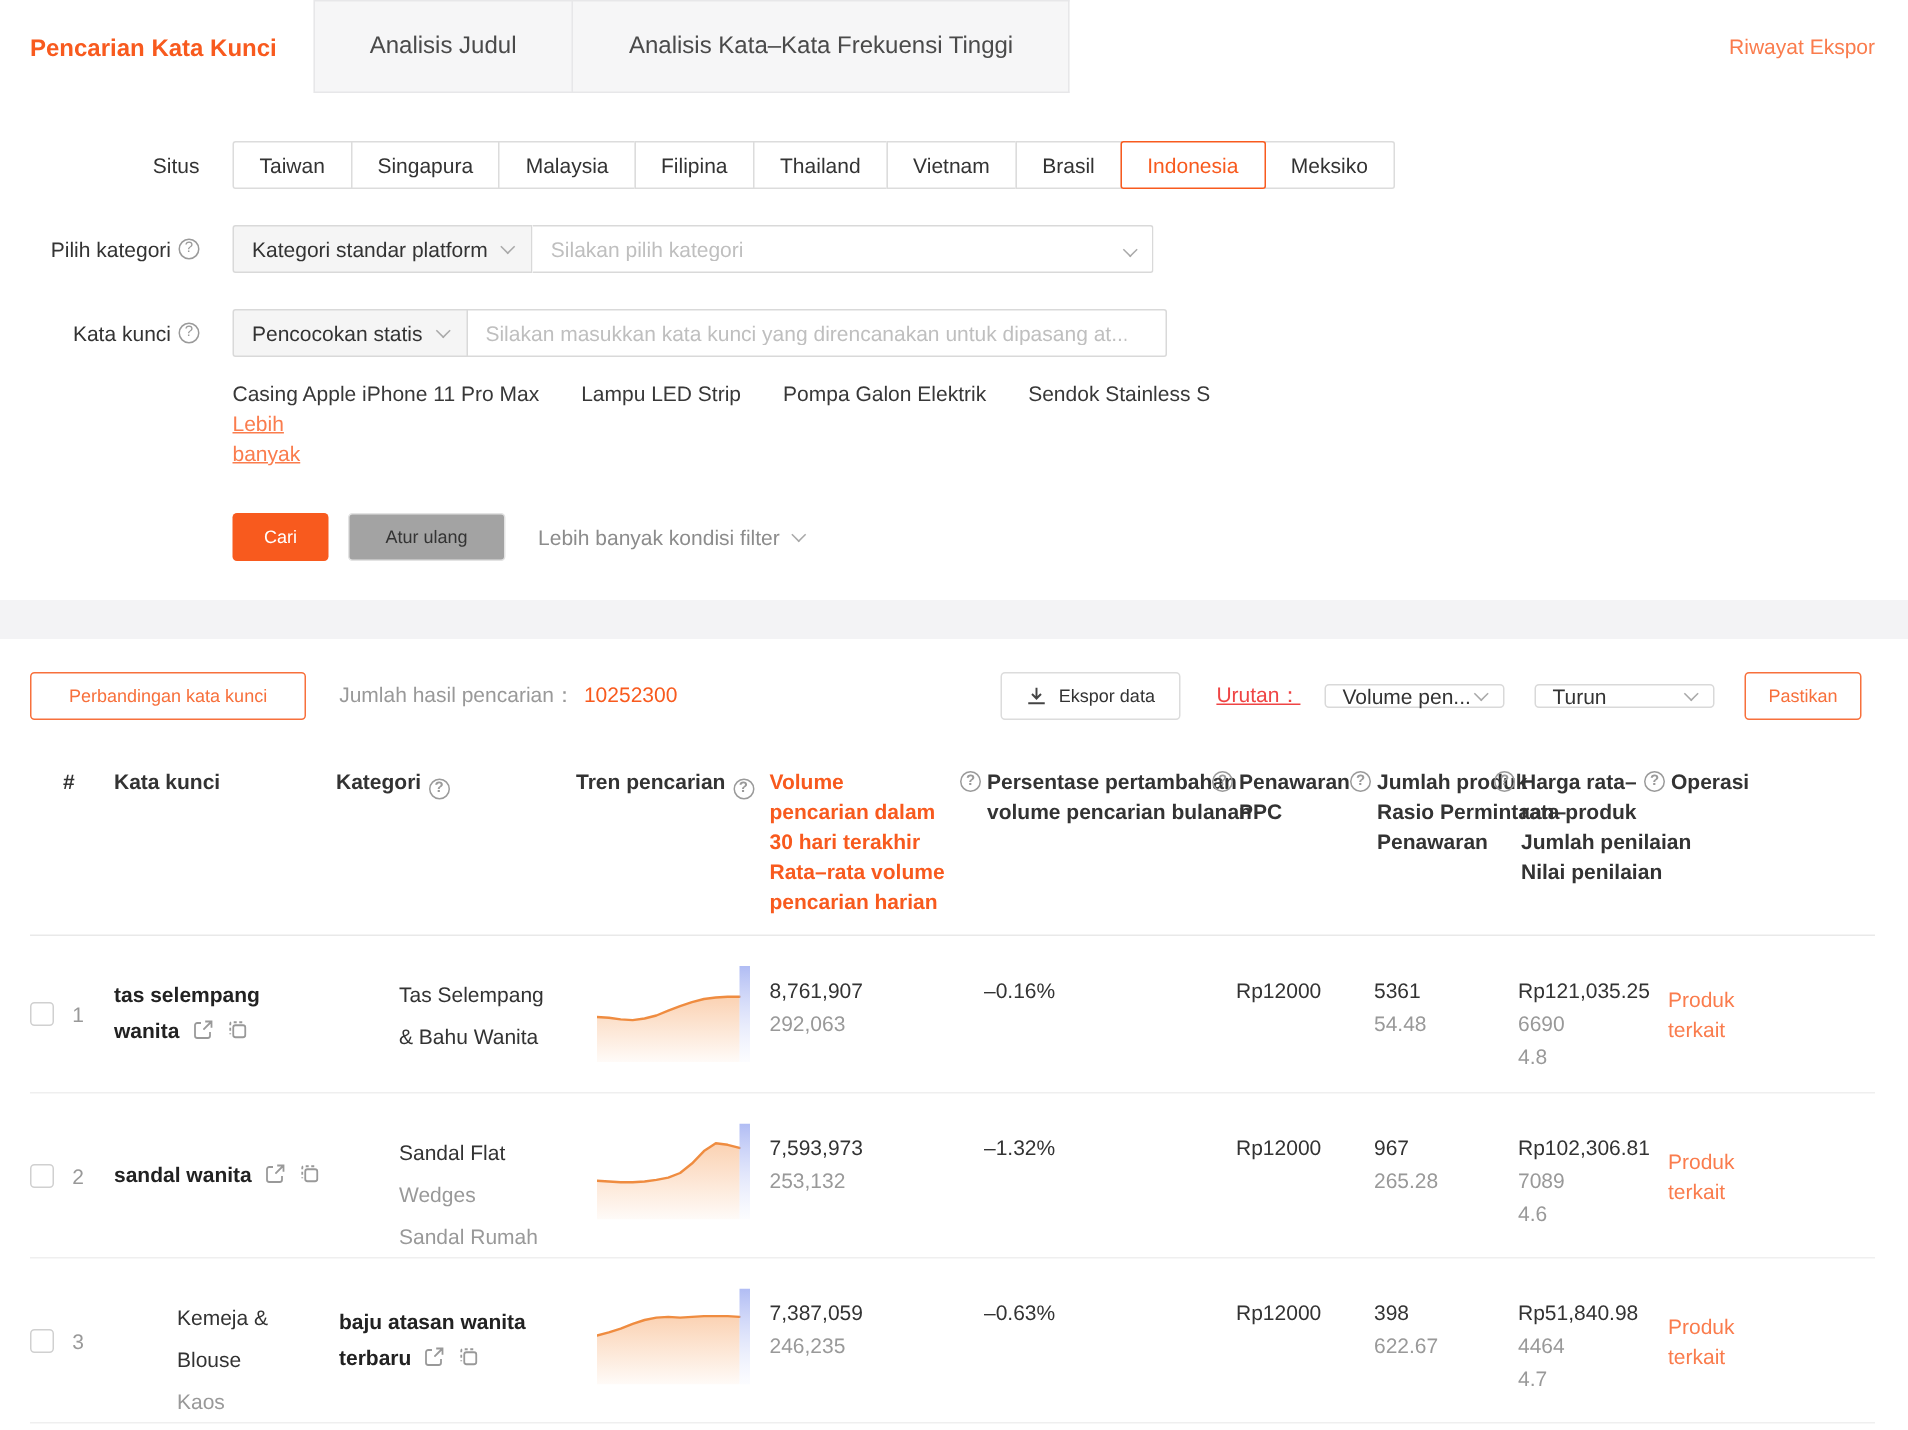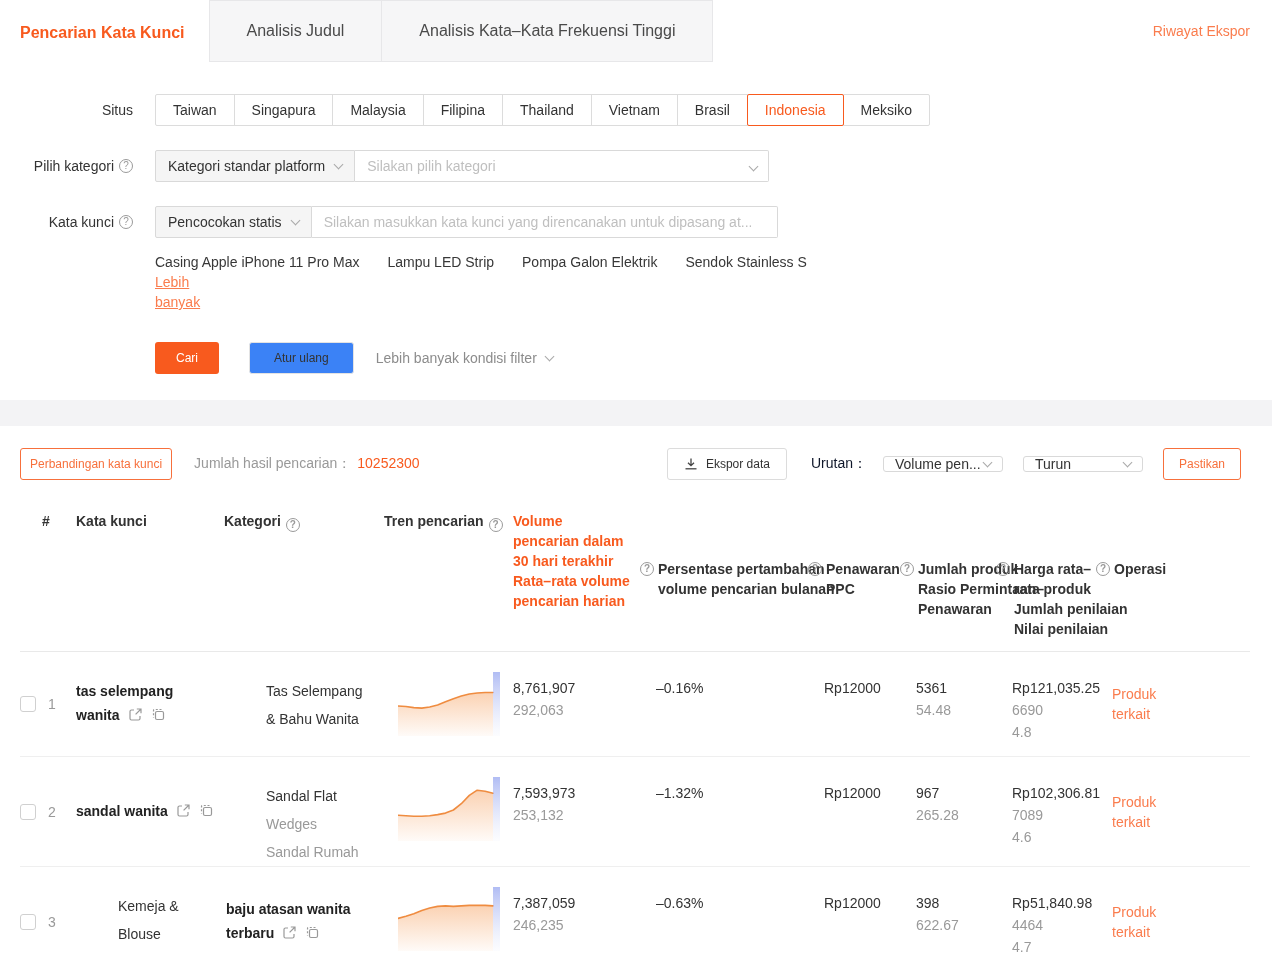--- a/index.html
+++ b/index.html
@@ -73,38 +73,38 @@
   .sug-row { margin-top: -17px; margin-bottom: 14px; }
   .sugs { margin-left: 22px; width: 652px; line-height: 20px; }
   .sug { color: #383838; margin-right: 28px; cursor: pointer; }
   .sug:nth-child(4) { margin-right: 0; }
   .sug-more { color: var(--accent-soft); cursor: pointer; display: inline-block; width: 52px; text-decoration: underline; }
   
   .btn-row { margin-top: 30px; margin-bottom: 0; }
   .btn { height: 32px; border-radius: 3px; border: none; cursor: pointer;
          font-size: 12px; font-family: inherit; display: inline-flex; align-items: center; }
   .btn-cari { background: var(--accent); color: #fff; padding: 0 21px; margin-left: 22px; }
-  .btn-reset { background: #3b82f6; border: 1px solid #e3e3e3; color: #333;
-               padding: 0 24px; margin-left: 30px; }
+  .btn-reset { background: #a3a3a3; border: 1px solid #e3e3e3; color: #333;
+               padding: 0 24px; margin-left: 13px; }
   .more-filters { display: inline-flex; align-items: center; gap: 9px; margin-left: 22px;
                   height: 32px; color: #8c8c8c; cursor: pointer; }
   .more-filters .caret { margin-top: -3px; }
   
   .band { height: 26px; background: #f3f3f5; }
   
   .toolbar { display: flex; align-items: center; padding: 22px 31px 0 20px; }
   .btn-outline { background: #fff; border: 1px solid var(--accent-mid); color: var(--accent-mid);
                  border-radius: 3px; }
-  .btn-compare { padding: 0 9px; }
+  .btn-compare { padding: 0 25px; }
   .res-info { margin-left: 22px; color: #999; }
   .res-count { color: var(--accent); margin-left: 6px; }
   .toolbar-right { margin-left: auto; display: flex; align-items: center; }
   .btn-export { background: #fff; border: 1px solid #dcdcdc; color: #333; padding: 0 16px;
                 gap: 8px; border-radius: 3px; }
-  .sort-label { margin-left: 24px; color: #0f172a; }
+  .sort-label { margin-left: 24px; color: #ef4444; text-decoration: underline; }
   .mini-select { width: 120px; height: 16px; border: 1px solid #d9d9d9; border-radius: 3px;
     display: flex; align-items: center; justify-content: space-between;
     padding: 0 11px; margin-left: 16px; color: #333; cursor: pointer; background: #fff; }
   .mini-select .caret { margin-top: -3px; }
   .mini-select + .mini-select { margin-left: 20px; }
   .btn-confirm { margin-left: 20px; padding: 0 15px; }
   
   .table { margin: 16px 22px 0 20px; }
   .thead { display: flex; align-items: flex-start; padding: 15px 0 12px 0;
            border-bottom: 1px solid #e9e9e9; font-weight: bold; color: #333; line-height: 20px; }
@@ -113,21 +113,21 @@
   .c-idx   { width: 34px; }
   .c-kw    { width: 148px; }
   .c-cat   { width: 150px; }
   .c-trend { width: 139px; padding-left: 24px; }
   .c-vol   { width: 127px; }
   .c-gr    { width: 168px; }
   .c-ppc   { width: 92px; }
   .c-prod  { width: 96px; }
   .c-price { width: 100px; }
   .c-ops   { width: 154px; }
-  .h-flex { display: flex; gap: 4px; margin-top: 48px; }
+  .h-flex { display: flex; gap: 4px; }
   .h-lines div { white-space: nowrap; }
   .h-orange { color: var(--accent); font-weight: bold; }
   .h-orange div { white-space: normal; }
   .q-after { margin-left: 5px; vertical-align: -2px; }
   .h-flex .q { margin-top: 3px; }
   .trow { display: flex; align-items: stretch; border-bottom: 1px solid #efefef; min-height: 105px; }
   .trow .cell { padding-top: 25px; }
   .center-v { display: flex; flex-direction: column; justify-content: center; padding-top: 0 !important; }
   .pad-i { padding-left: 16px; }
   .cb { width: 16px; height: 16px; border: 1px solid #d0d0d0; border-radius: 3px;

